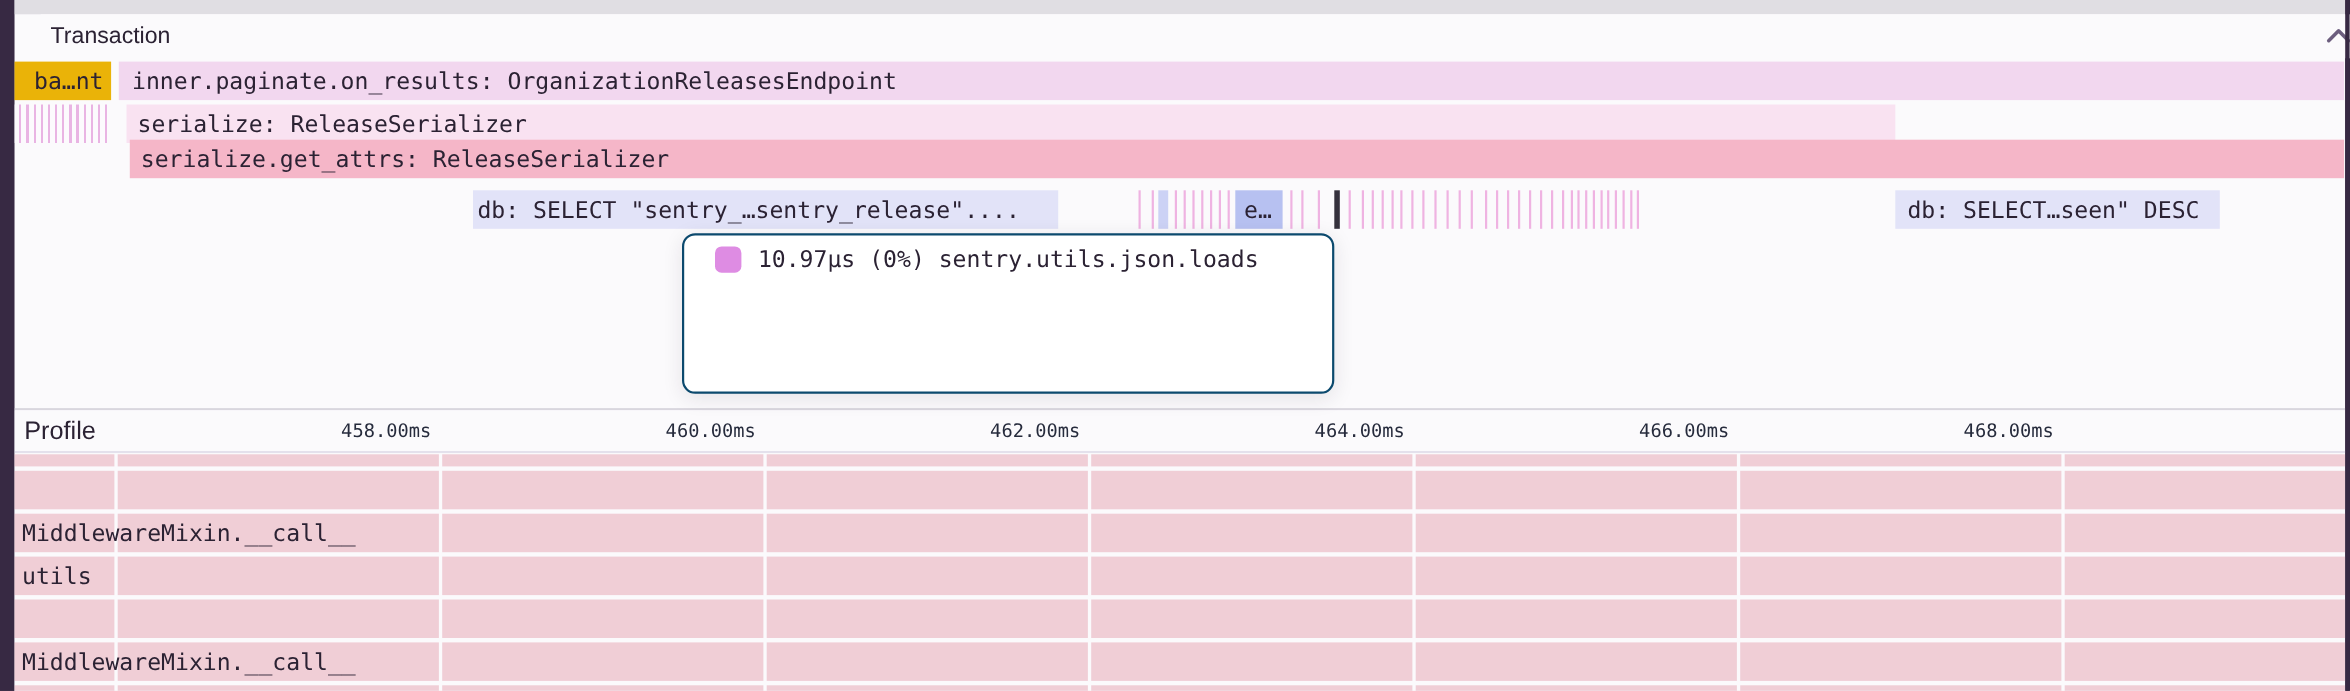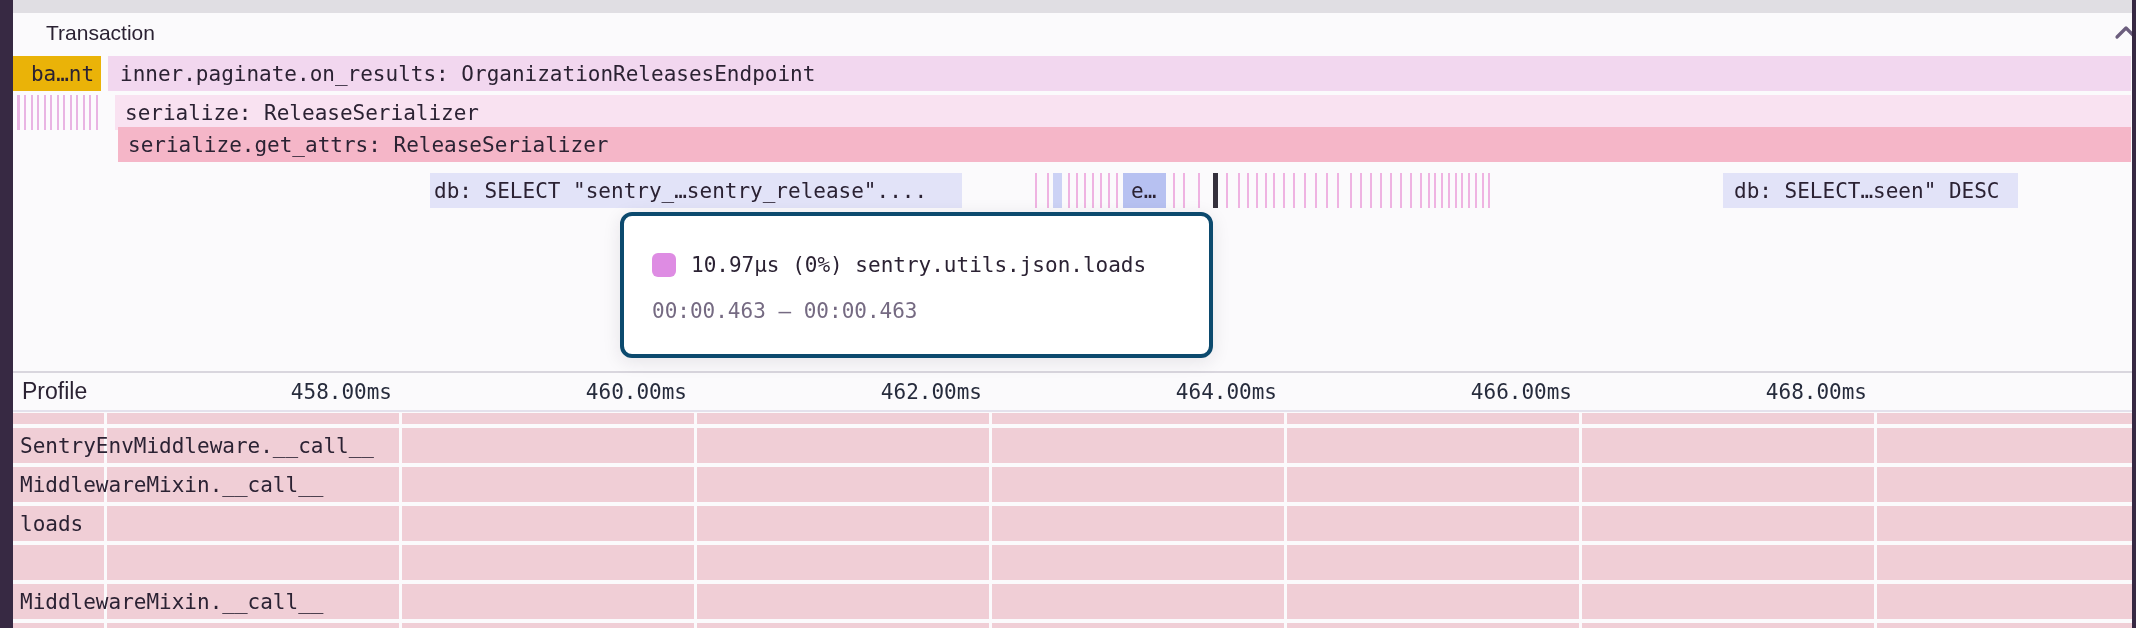--- a/index.html
+++ b/index.html
@@ -27,38 +27,38 @@
     box-sizing:border-box;cursor:pointer;
   }
   .chip.striped{
     background:repeating-linear-gradient(90deg,#fcfafd 0px,#fcfafd 4.5px,#e9b4e3 4.5px,#e9b4e3 6.5px);
   }
   .tick{position:absolute;top:0;height:35px;width:2px;}
   .minibar{position:absolute;top:0;height:35px;}
   
   .tooltip{
     position:absolute;left:607px;top:212px;width:593px;height:146px;
-    background:#ffffff;border:4px solid #0c4a6e;border-radius:12px;
+    background:#ffffff;border:2px solid #0c4a6e;border-radius:12px;
     box-shadow:0 4px 18px rgba(43,34,51,.10);box-sizing:border-box;
-    padding:32px 24px 0 28px;z-index:5;
+    padding:5px 24px 0 28px;z-index:5;
     font-family:"DejaVu Sans Mono","Liberation Mono",monospace;font-size:21px;
   }
   .tt-line{display:flex;align-items:center;height:33px;margin-bottom:13px;white-space:nowrap;}
   .tt-swatch{width:24px;height:24px;border-radius:6px;background:#de8ce3;margin-right:15px;flex:0 0 auto;}
   .tt-main{color:#2b2233;}
   .tt-sub{color:#756a82;}
   
   .section-divider{position:absolute;left:0;top:371px;width:100%;height:2px;background:#d9d6de;}
   .profile-header{position:absolute;left:0;top:373px;width:100%;height:37px;background:#fbfafc;border-bottom:2px solid #e4e1ec;box-sizing:content-box;}
   .profile-label{position:absolute;left:9px;top:0;height:37px;display:flex;align-items:center;font-size:23px;color:#2b2233;}
   .axis-label{
     position:absolute;top:0;height:37px;display:flex;align-items:center;
     transform:translateX(-100%);
     font-family:"DejaVu Sans Mono","Liberation Mono",monospace;
-    font-size:21px;color:#262b3c;z-index:3;
+    font-size:17px;color:#262b3c;z-index:3;
   }
   .flame-area{position:absolute;left:0;top:412px;width:100%;height:216px;background:#fbfafc;}
   .flame-row{position:absolute;left:0;width:100%;background:#f0ced6;z-index:1;cursor:pointer;}
   .flame-text{
     position:absolute;left:7px;top:0;height:100%;display:flex;align-items:center;
     font-family:"DejaVu Sans Mono","Liberation Mono",monospace;
     font-size:21px;color:#2b2233;white-space:nowrap;z-index:3;
   }
   .gridline{position:absolute;top:0;width:3px;height:100%;background:#fbfafc;z-index:2;}
   
@@ -81,21 +81,21 @@
       </div>
     </div>
 
     <div id="span-rows">
         <div class="span-row" style="top: 56px;">
           <div class="chip" style="left: 0px; width: 88px; background: #eab308; padding-left: 11px; justify-content: center;">ba…nt</div>
           <div class="chip" style="left: 95px; width: 2023px; background: rgb(242, 215, 239); padding-left: 12px;">inner.paginate.on_results: OrganizationReleasesEndpoint</div>
         </div>
         <div class="span-row" style="top: 95px;">
           <div class="chip striped" style="left: 0px; width: 85px;"></div>
-          <div class="chip" style="left: 102px; width: 2016px; background: rgb(249, 226, 241); padding-left: 10px;">serialize: ReleaseSerializer</div>
+          <div class="chip" style="left: 102px; width: 1608px; background: rgb(249, 226, 241); padding-left: 10px;">serialize: ReleaseSerializer</div>
         </div>
         <div class="span-row" style="top: 127px; padding-left: 34px;">
           <div class="chip" style="left: 105px; width: 2013px; background: rgb(245, 182, 200); padding-left: 10px;">serialize.get_attrs: ReleaseSerializer</div>
         </div>
         <div class="span-row" style="top: 173px;">
           <div class="chip" style="left: 417px; width: 532px; background: rgb(226, 227, 248); padding-left: 4px;">db: SELECT "sentry_…sentry_release"....</div>
           <div class="tick" style="left: 1022px; background: rgb(239, 179, 226);"></div>
           <div class="tick" style="left: 1034px; background: rgb(239, 179, 226);"></div>
           <div class="tick" style="left: 1055px; background: rgb(239, 179, 226);"></div>
           <div class="tick" style="left: 1063px; background: rgb(239, 179, 226);"></div>
@@ -142,45 +142,41 @@
           <div class="tick" style="left: 1475px; background: rgb(239, 179, 226);"></div>
           <div class="chip" style="left: 1710px; width: 295px; background: rgb(226, 227, 248); padding-left: 11px;">db: SELECT…seen" DESC</div>
         </div>
       </div>
 
     <div class="tooltip">
       <div class="tt-line">
         <span class="tt-swatch"></span>
         <span class="tt-main">10.97µs (0%) sentry.utils.json.loads</span>
       </div>
-      <div class="tt-line">
-        <span class="tt-sub">00:00.463 — 00:00.463</span>
-      </div>
     </div>
 
     <div class="section-divider"></div>
     <div class="profile-header">
       <div class="profile-label">Profile</div>
       <div id="axis-labels">
           <div class="axis-label" style="left: 379px;">458.00ms</div>
           <div class="axis-label" style="left: 674px;">460.00ms</div>
           <div class="axis-label" style="left: 969px;">462.00ms</div>
           <div class="axis-label" style="left: 1264px;">464.00ms</div>
           <div class="axis-label" style="left: 1559px;">466.00ms</div>
           <div class="axis-label" style="left: 1854px;">468.00ms</div>
         </div>
     </div>
     <div class="flame-area" id="flame-area">
         <div class="flame-row" style="top: 1px; height: 11px;"></div>
         <div class="flame-row" style="top: 16px; height: 35px;"></div>
-        <div class="flame-text" style="top: 16px; height: 35px;">SentryEnvMiddleware.__call__</div>
         <div class="flame-row" style="top: 55px; height: 35px;"></div>
         <div class="flame-text" style="top: 55px; height: 35px;">MiddlewareMixin.__call__</div>
         <div class="flame-row" style="top: 94px; height: 35px;"></div>
-        <div class="flame-text" style="top: 94px; height: 35px;">loads</div>
+        <div class="flame-text" style="top: 94px; height: 35px;">utils</div>
         <div class="flame-row" style="top: 133px; height: 35px;"></div>
         <div class="flame-row" style="top: 172px; height: 35px;"></div>
         <div class="flame-text" style="top: 172px; height: 35px;">MiddlewareMixin.__call__</div>
         <div class="flame-row" style="top: 211px; height: 5px;"></div>
         <div class="gridline" style="left: 91px;"></div>
         <div class="gridline" style="left: 386px;"></div>
         <div class="gridline" style="left: 681px;"></div>
         <div class="gridline" style="left: 976px;"></div>
         <div class="gridline" style="left: 1271px;"></div>
         <div class="gridline" style="left: 1566px;"></div>

